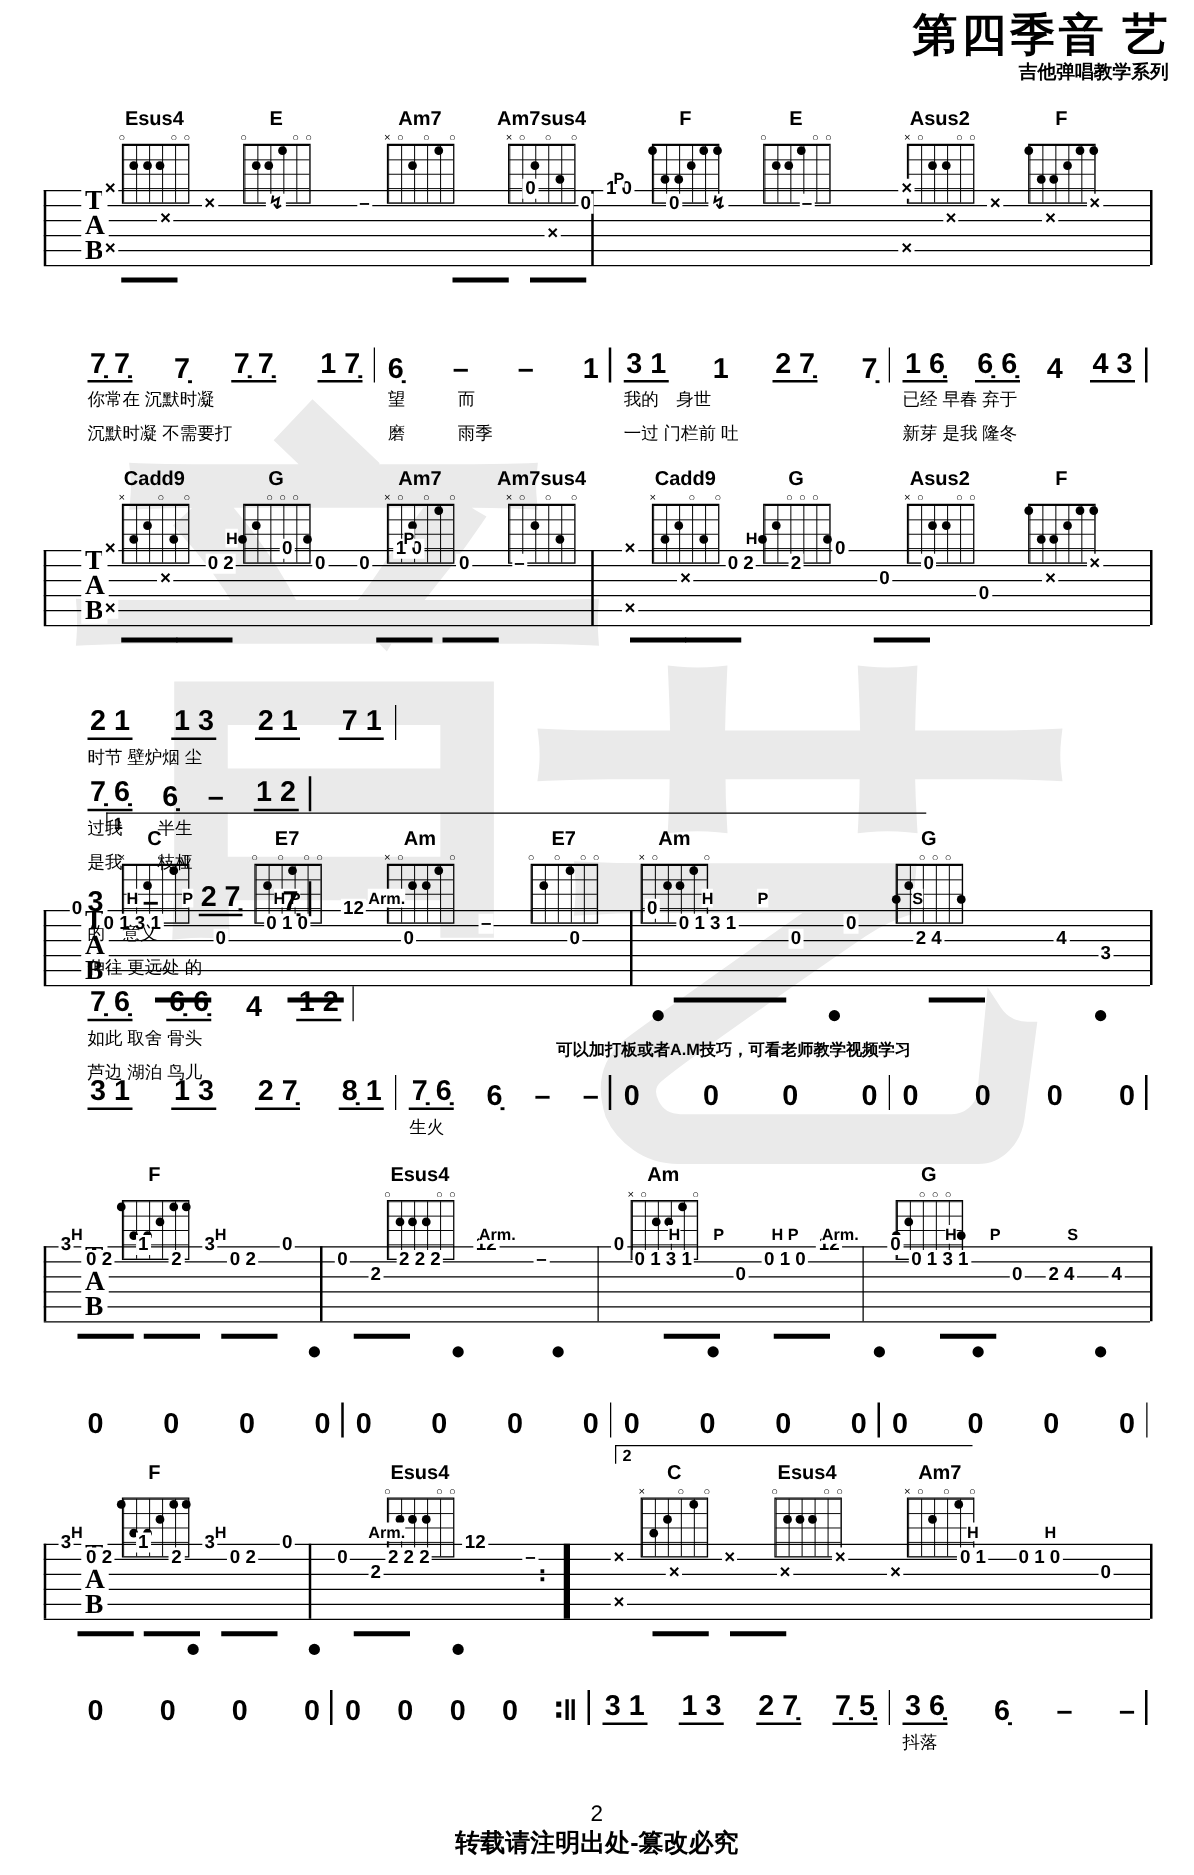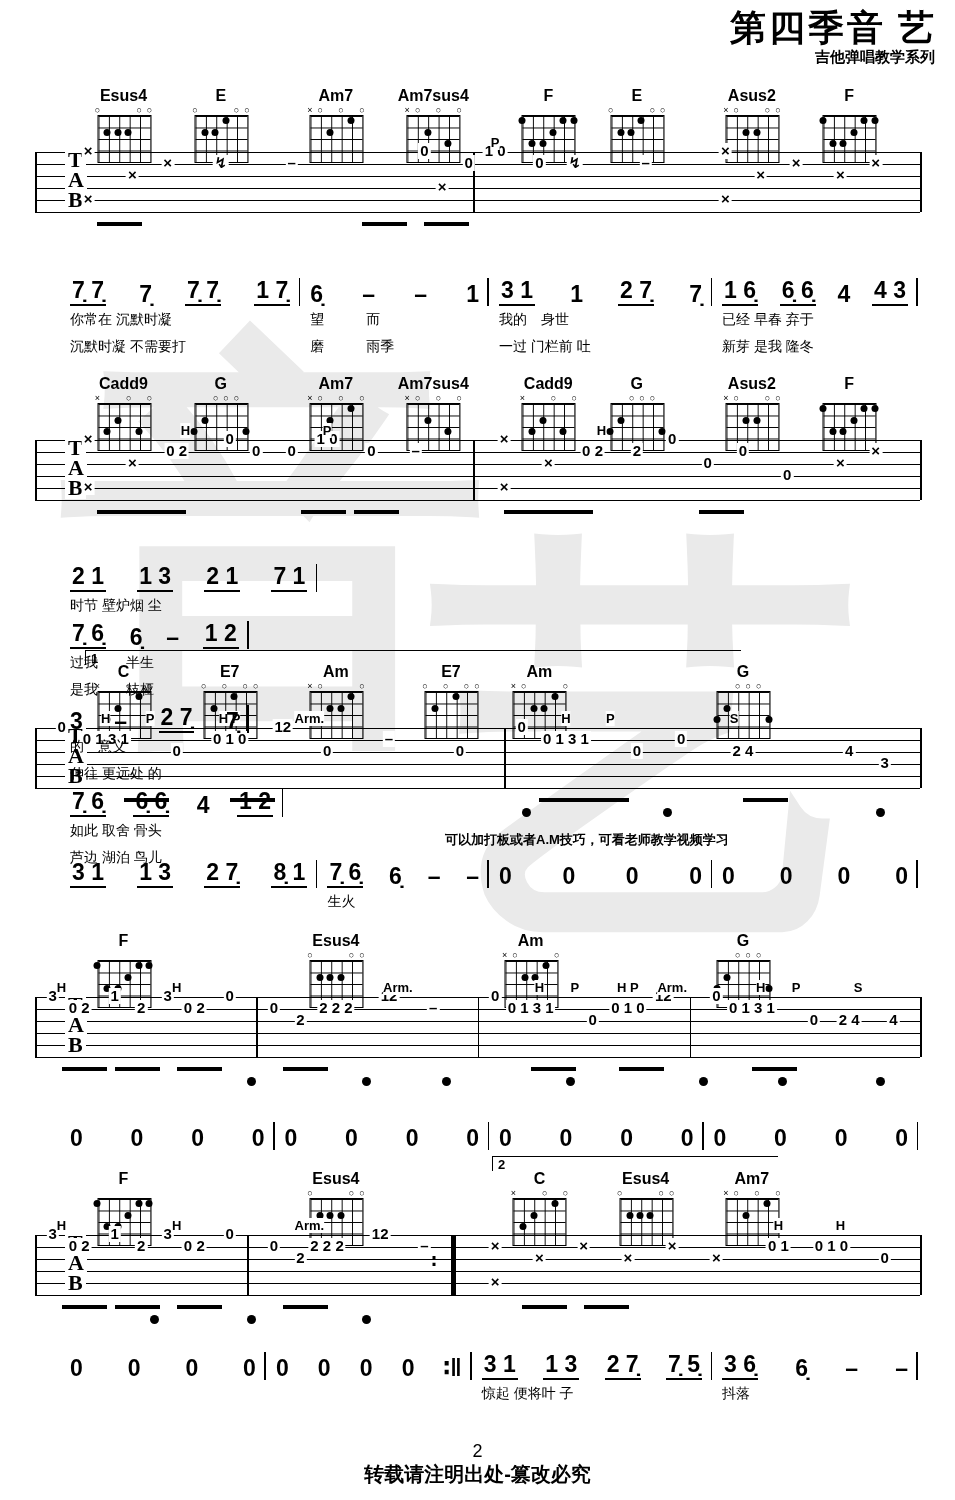--- a/index.html
+++ b/index.html
@@ -938,21 +938,20 @@
         </div>
         <div class="lyr"></div>
       </div>
       <div class="vm" style="width: 28%;">
         <div class="nums">
           <span class="tk un">3 1</span>
           <span class="tk un">1 3</span>
           <span class="tk un">2 7̣</span>
           <span class="tk un">7̣ 5̣</span>
         </div>
-        <div class="lyr">惊起 便将叶 子</div>
       </div>
       <div class="vm" style="width: 24%;">
         <div class="nums">
           <span class="tk un">3 6̣</span>
           <span class="tk">6̣</span>
           <span class="tk">–</span>
           <span class="tk">–</span>
         </div>
         <div class="lyr">抖落</div>
       </div>

